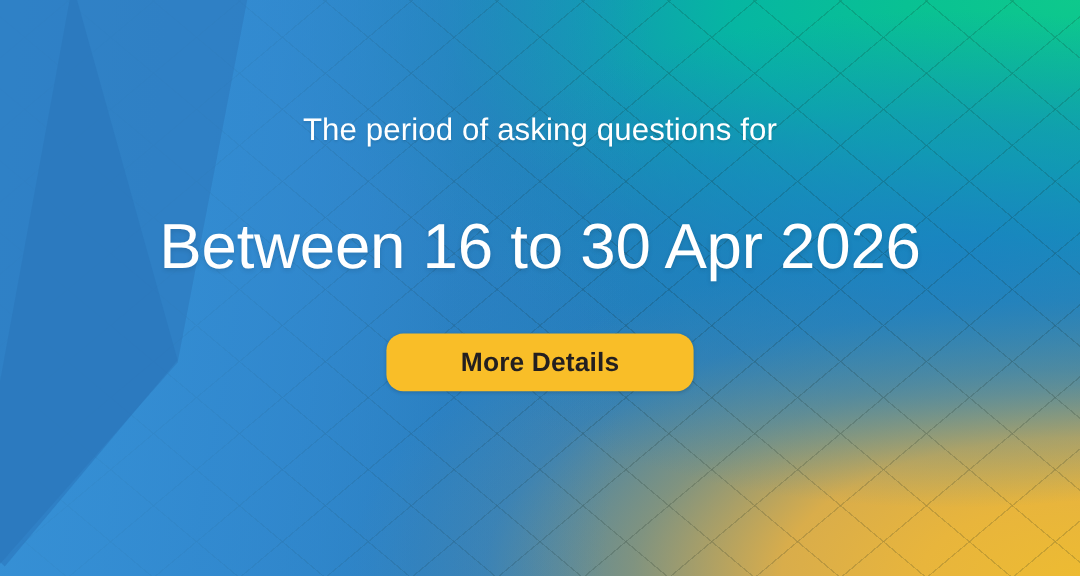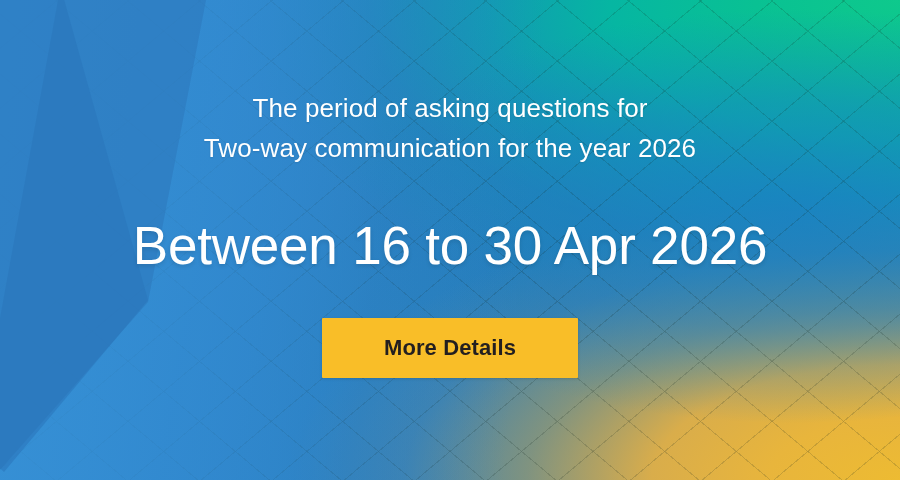--- a/index.html
+++ b/index.html
@@ -148,23 +148,23 @@
     white-space: nowrap;
     text-shadow: 0 2px 4px rgba(0,0,0,0.12);
   }
 
   .cta-wrap {
     margin-top: 42px;
   }
   .cta-button {
     display: block;
     width: 256px;
-    height: 60px;
+    height: 48px;
     border: none;
-    border-radius: 1px;
+    border-radius: 14px;
     background: #f9be28;
     color: #231f20;
     font-family: "Liberation Sans", sans-serif;
     font-size: 22px;
     font-weight: 700;
     letter-spacing: 0.1px;
     cursor: pointer;
     box-shadow: 0 1px 3px rgba(0,0,0,0.14);
   }
 </style>
@@ -183,21 +183,20 @@
 
   <svg class="chevron" viewBox="0 0 340 480" preserveAspectRatio="none" aria-hidden="true">
     <polygon points="58,0 206,0 148,302 0,470 0,318" fill="#2d79bd" opacity="0.62"></polygon>
     <polygon points="-40,-8 62,-8 148,300 4,472 -40,430" fill="#2a74ba" opacity="0.55"></polygon>
   </svg>
 
   <div class="content">
 
     <div class="subtitle">
       <span class="subtitle-line">The period of asking questions for</span>
-      <span class="subtitle-line">Two-way communication for the year 2026</span>
     </div>
 
     <div class="headline">Between 16 to 30 Apr 2026</div>
 
     <div class="cta-wrap">
       <button class="cta-button" type="button">More Details</button>
     </div>
 
   </div>
 </div>

